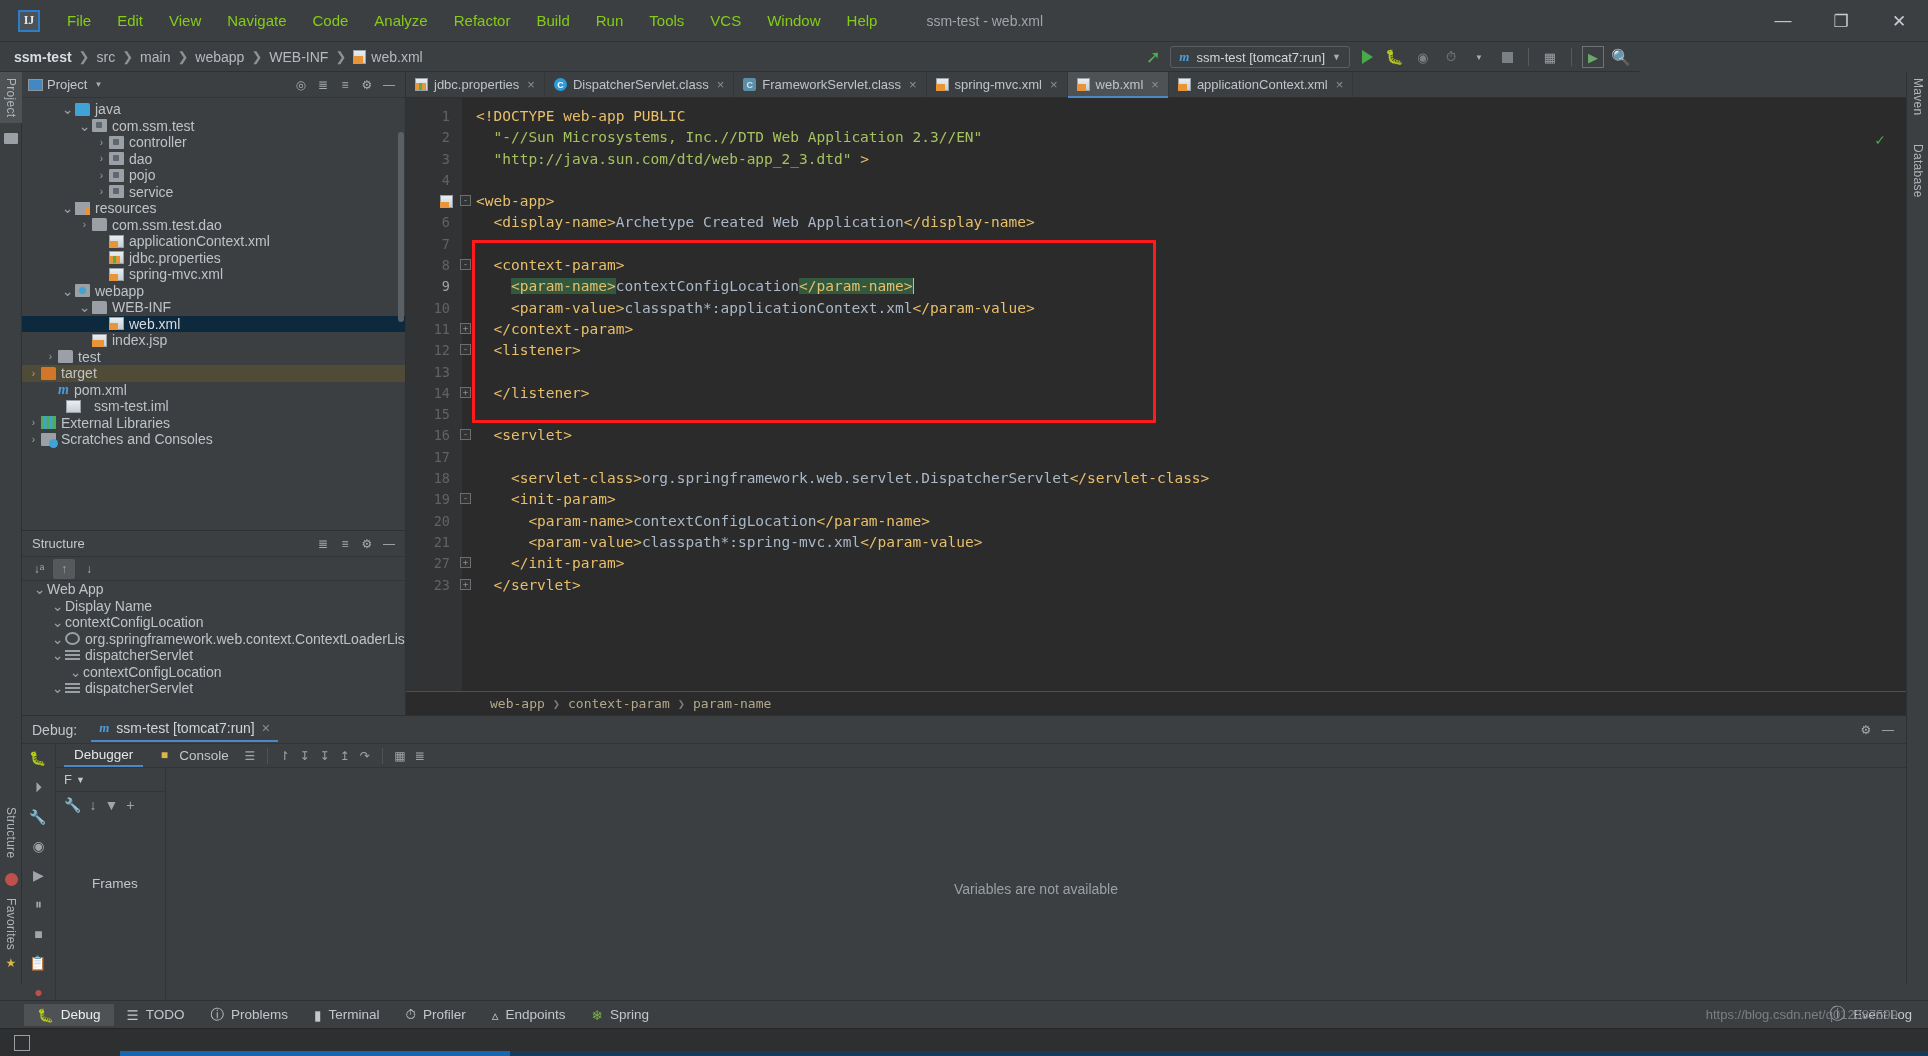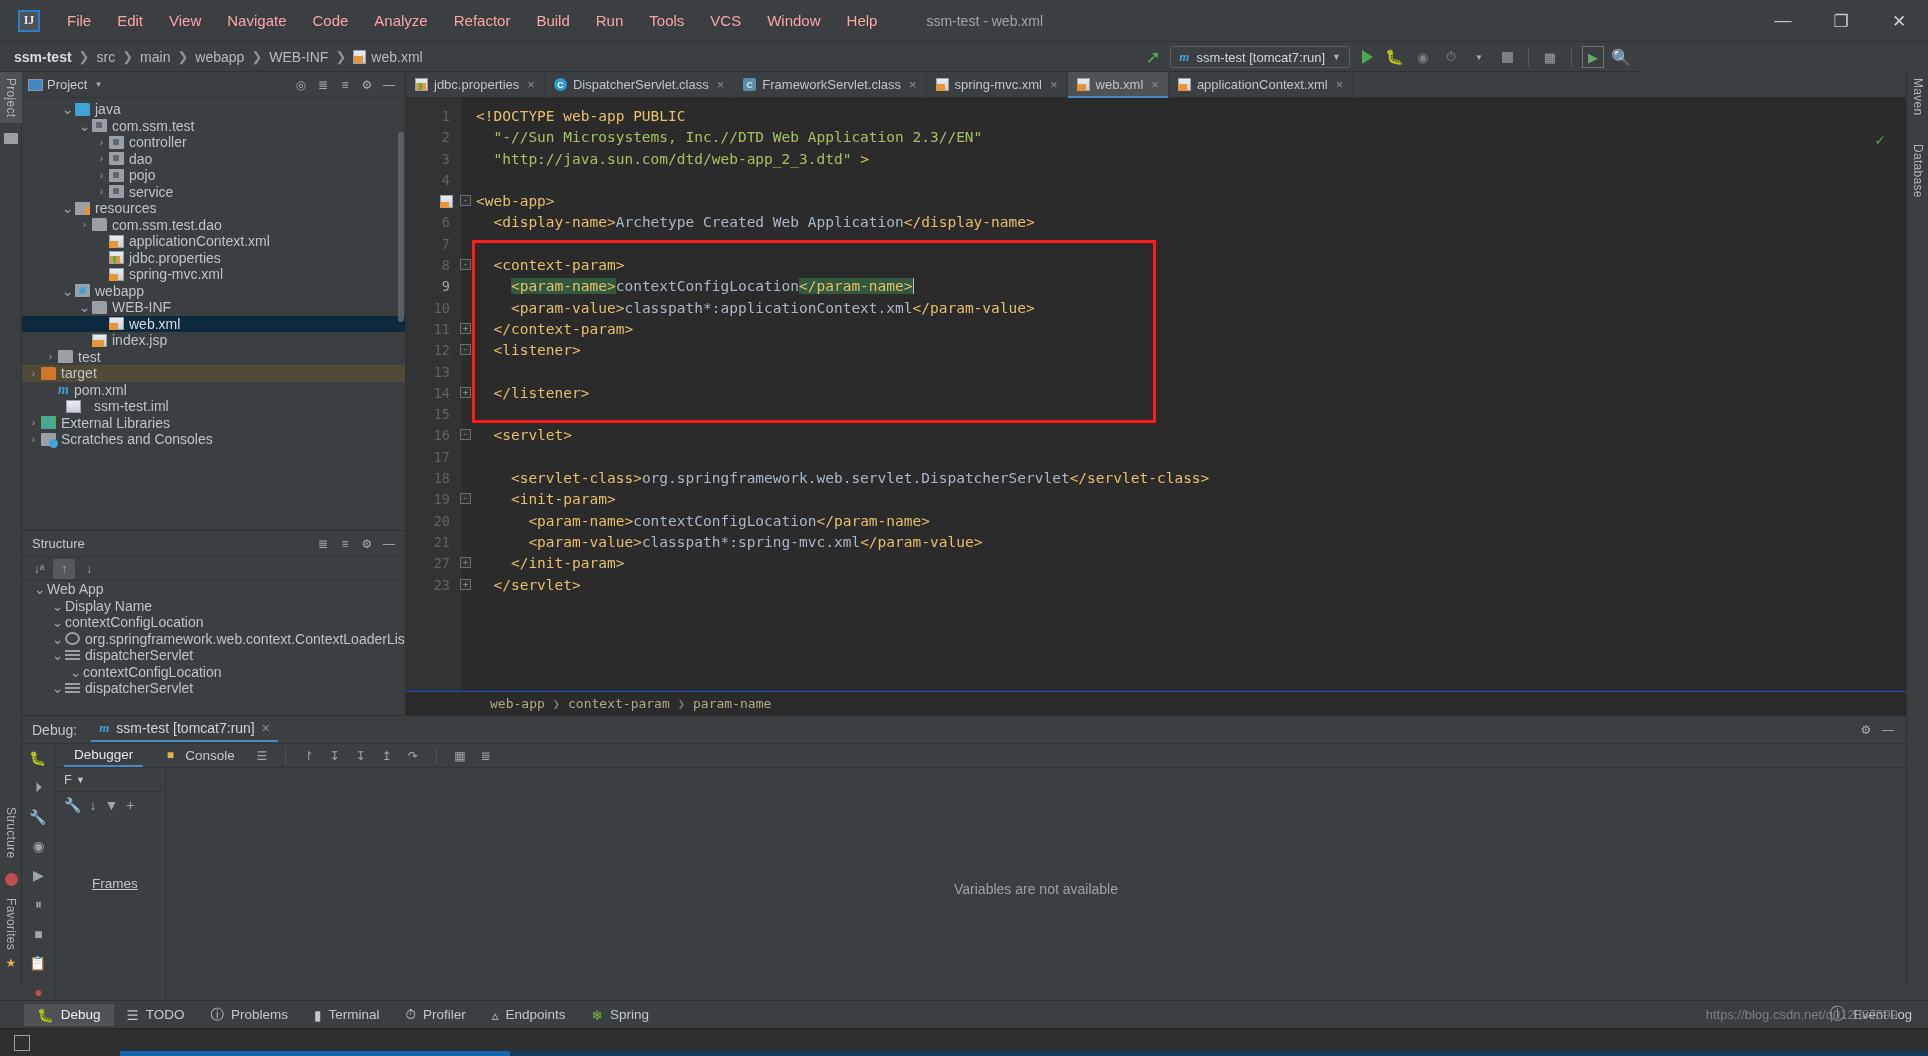--- a/index.html
+++ b/index.html
@@ -19,21 +19,21 @@
     border-bottom: 1px solid #323232;
   }
   .ij-logo {
     width:22px; height:22px; margin-left:18px; margin-right:14px;
     border:2px solid #2b7ec7; background:#4b5258; color:#e8e8e8;
     font-size:12px; font-weight:bold; display:flex; align-items:center;
     justify-content:center; font-family:"Liberation Serif", serif;
   }
   .menu { display:flex; align-items:center; gap:0px; }
   .menu-item {
-    font-size:15px; color:#fca5a5; padding:4px 13px; cursor:default;
+    font-size:15px; color:#84cc16; padding:4px 13px; cursor:default;
   }
   .win-title {
     margin-left:36px; font-size:14px; color:#a0a5aa;
   }
   .win-controls {
     position:absolute; right:0; top:0; height:42px; display:flex; align-items:center;
   }
   .win-btn {
     width:58px; height:42px; display:flex; align-items:center; justify-content:center;
     color:#c6cbd0; font-size:17px;
@@ -247,35 +247,35 @@
     display:flex; align-items:center; gap:7px; font-size:14px; color:#d0d5da;
     padding:3px 8px 4px; border-bottom:2px solid #4a88c7;
   }
   .dbg-body { position:absolute; top:28px; left:0; right:0; bottom:0; display:flex; }
   .dbg-stripe { width:34px; background:#3c3f41; border-right:1px solid #323537;
                 display:flex; flex-direction:column; align-items:center; padding-top:6px; gap:13px;}
   .ds-ico { width:22px;height:22px;display:flex;align-items:center;justify-content:center;
             font-size:14px; color:#a0a5aa; }
   .dbg-main { flex:1; display:flex; flex-direction:column; }
   .dbg-tabs2 {
-    height:24px; display:flex; align-items:center; gap:8px; padding-left:8px;
+    height:24px; display:flex; align-items:center; gap:2px; padding-left:8px;
     border-bottom:1px solid #323537;
   }
   .d2 { font-size:13.5px; color:#c2c7cc; padding:2px 10px 3px; display:flex; align-items:center; gap:6px;}
   .d2.act { border-bottom:2px solid #4a88c7; color:#e0e5ea; }
   .d2-sep { width:1px;height:16px;background:#4e5254;margin:0 6px;}
   .d2ico { width:18px;height:18px;display:flex;align-items:center;justify-content:center;
            font-size:12px;color:#a0a5aa;}
   .dbg-split { flex:1; display:flex; }
   .frames-col { width:110px; border-right:1px solid #323537; position:relative; }
   .frames-hdr { height:24px; display:flex;align-items:center;gap:4px;padding-left:8px;
                 font-size:13px;color:#c2c7cc; border-bottom:1px solid #323537;}
   .frames-tools { display:flex; align-items:center; gap:8px; padding:5px 8px; }
   .ft-ico { font-size:14px; color:#a0a5aa; }
-  .frames-label { position:absolute; left:36px; top:108px; font-size:13.5px; color:#c2c7cc;text-decoration:underline;}
+  .frames-label { position:absolute; left:36px; top:108px; font-size:13.5px; color:#c2c7cc;}
   .vars-col { flex:1; position:relative; }
   .vars-hdr { height:24px; display:flex; align-items:center; padding-left:14px;
               font-size:13.5px; color:#c2c7cc; border-bottom:1px solid #323537;}
   .vars-empty { position:absolute; inset:0; display:flex; align-items:center;
                 justify-content:center; font-size:14px; color:#9aa0a5; }
 
   
   .statusbar {
     position:absolute; left:0; bottom:28px; right:0; height:28px; background:#3c3f41;
     display:flex; align-items:center; border-top:1px solid #2e3133;

